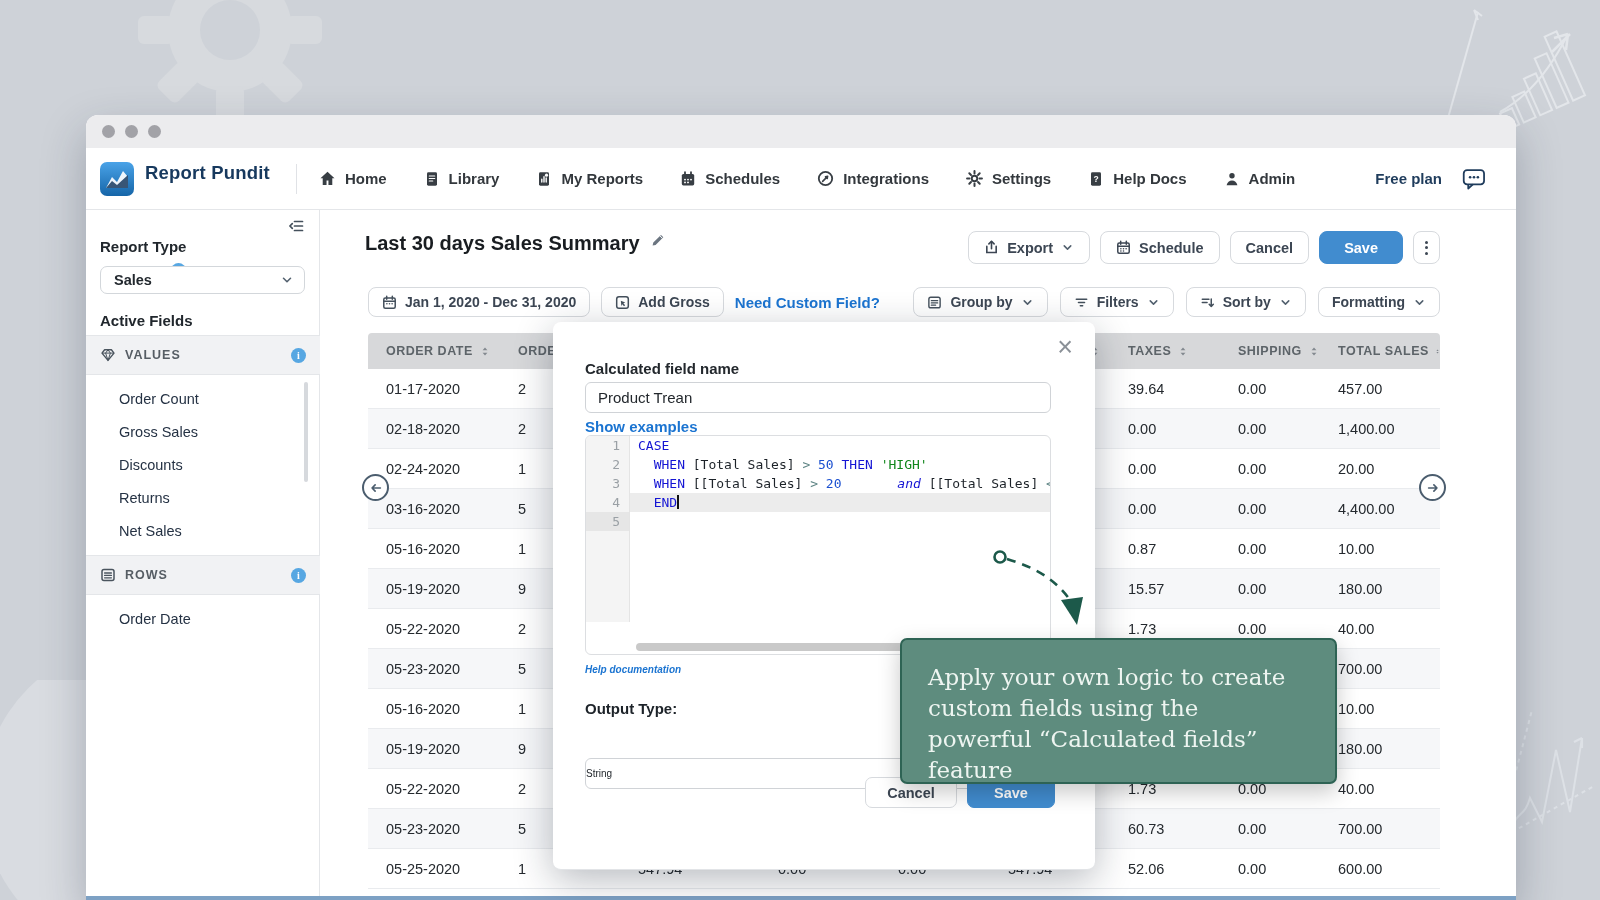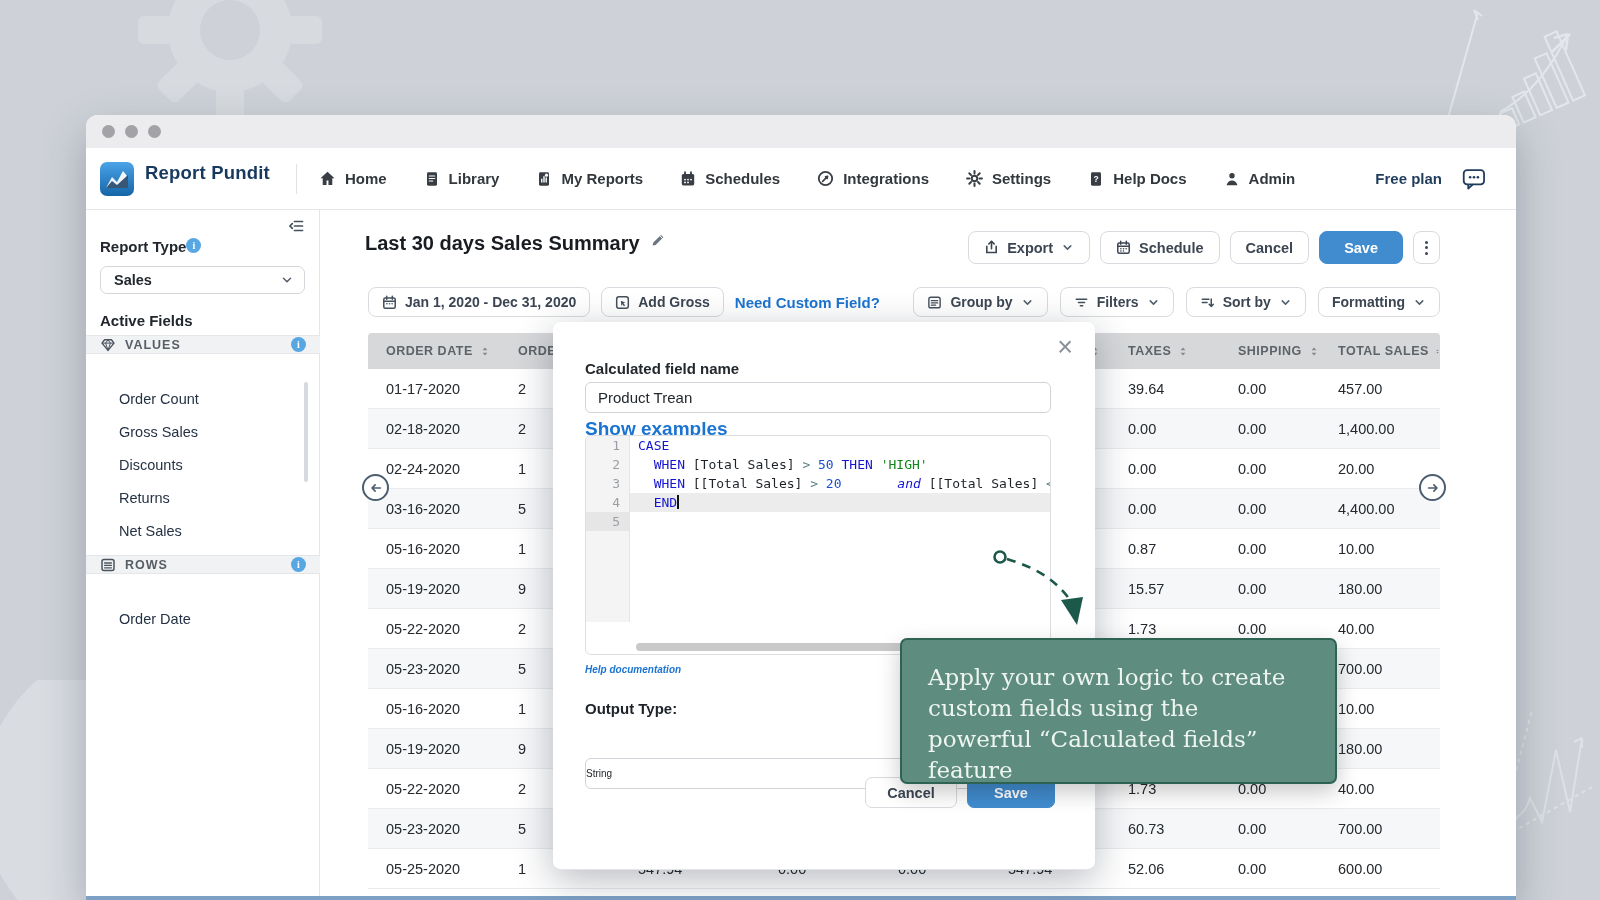--- a/index.html
+++ b/index.html
@@ -20,24 +20,24 @@
   .nav-divider{width:1px;height:30px;background:#e0e2e6;margin:0 22px 0 26px;}
   .nav-items{display:flex;align-items:center;gap:37px;}
   .nav-item{display:flex;align-items:center;gap:9px;font-size:15px;font-weight:600;color:#33383d;cursor:pointer;white-space:nowrap;}
   .nav-right{margin-left:auto;display:flex;align-items:center;gap:20px;}
   .plan-label{font-size:15px;font-weight:600;color:#1f3c5c;}
 
   .window-body{position:relative;height:690px;}
   
   .sidebar{position:absolute;left:0;top:0;width:234px;height:100%;border-right:1px solid #e4e6e9;background:#fff;}
   .collapse-btn{position:absolute;right:14px;top:8px;cursor:pointer;}
-  .sb-label{position:absolute;left:14px;font-size:15px;font-weight:bold;color:#21272d;display:flex;align-items:flex-start;}
+  .sb-label{position:absolute;left:14px;font-size:15px;font-weight:bold;color:#21272d;display:flex;align-items:flex-end;gap:8px;flex-direction:column;}
   .select-box{position:absolute;left:14px;top:56px;width:205px;height:28px;border:1px solid #d3d7db;border-radius:7px;display:flex;align-items:center;padding:0 10px 0 13px;font-size:14.5px;font-weight:600;color:#22282e;cursor:pointer;background:#fff;}
   .select-box .chev{margin-left:auto;}
-  .section-bar{position:absolute;left:0;width:234px;height:19px;background:#f1f2f4;border-top:1px solid #e4e6e9;border-bottom:1px solid #e4e6e9;display:flex;align-items:center;padding:0 14px;gap:9px;}
+  .section-bar{position:absolute;left:0;width:234px;height:40px;background:#f1f2f4;border-top:1px solid #e4e6e9;border-bottom:1px solid #e4e6e9;display:flex;align-items:center;padding:0 14px;gap:9px;}
   .section-label{font-size:12.5px;font-weight:600;color:#565d64;letter-spacing:1px;}
   .section-bar .info{margin-left:auto;}
   .field-list{position:absolute;left:0;width:234px;}
   .field-item{height:33px;display:flex;align-items:center;padding-left:33px;font-size:14.5px;color:#253244;cursor:pointer;}
   .info{width:15px;height:15px;border-radius:50%;background:#57a7e2;color:#fff;font-size:10px;font-weight:bold;display:inline-flex;align-items:center;justify-content:center;font-family:"Liberation Serif",serif;flex:none;}
   .sb-scroll{position:absolute;left:218px;top:172px;width:4px;height:100px;border-radius:2px;background:#d6d9dd;}
 
   
   .content{position:absolute;left:234px;top:0;right:0;height:100%;overflow:hidden;}
   .report-title-row{position:absolute;left:45px;top:22px;display:flex;gap:10px;}
@@ -65,21 +65,21 @@
 
   .pager{position:absolute;width:27px;height:27px;border:2px solid #4b5d6e;border-radius:50%;background:#fff;display:flex;align-items:center;justify-content:center;cursor:pointer;z-index:3;}
 
   .bottom-bar{position:absolute;left:0;bottom:0;width:100%;height:4.5px;background:#7da1c4;z-index:4;}
 
   
   .modal{position:absolute;left:553px;top:322px;width:542px;height:548px;background:#fff;border-radius:8px;box-shadow:0 10px 38px rgba(20,30,45,.30);border-bottom:1px solid #e2e4e7;z-index:5;}
   .modal-close{position:absolute;right:22px;top:12px;font-size:27px;color:#8a9097;cursor:pointer;line-height:1;font-weight:400;}
   .m-label{position:absolute;left:32px;font-size:15px;font-weight:600;color:#23282d;}
   .m-input{position:absolute;left:32px;top:60px;width:466px;height:31px;border:1px solid #d0d3d7;border-radius:6px;padding:0 12px;font-size:15px;color:#23282d;font-family:"Liberation Sans",sans-serif;background:#fff;}
-  .m-link{position:absolute;left:32px;font-size:19px;font-weight:600;color:#1b74d1;cursor:pointer;}
+  .m-link{position:absolute;left:32px;font-size:15px;font-weight:600;color:#1b74d1;cursor:pointer;}
   .editor{position:absolute;left:32px;top:113px;width:466px;height:220px;border:1px solid #dcdee1;border-radius:6px;overflow:hidden;font-family:"DejaVu Sans Mono",monospace;font-size:13px;background:#fff;cursor:text;}
   .gutter{position:absolute;left:0;top:0;width:44px;height:186px;background:#f4f4f4;border-right:1px solid #e4e4e4;}
   .gut-num{height:19px;line-height:19px;text-align:right;padding-right:9px;color:#9aa0a5;}
   .code-area{position:absolute;left:44px;top:0;right:0;height:186px;overflow:hidden;}
   .code-line{height:19px;line-height:19px;padding-left:8px;white-space:pre;}
   .code-line.active{background:#ececec;}
   .gutter .active{background:#e6e6e6;}
   .tk-kw{color:#1414d4;}
   .tk-kwi{color:#1414d4;font-style:italic;margin-left:48px;}
   .tk-num{color:#1b50d0;}

